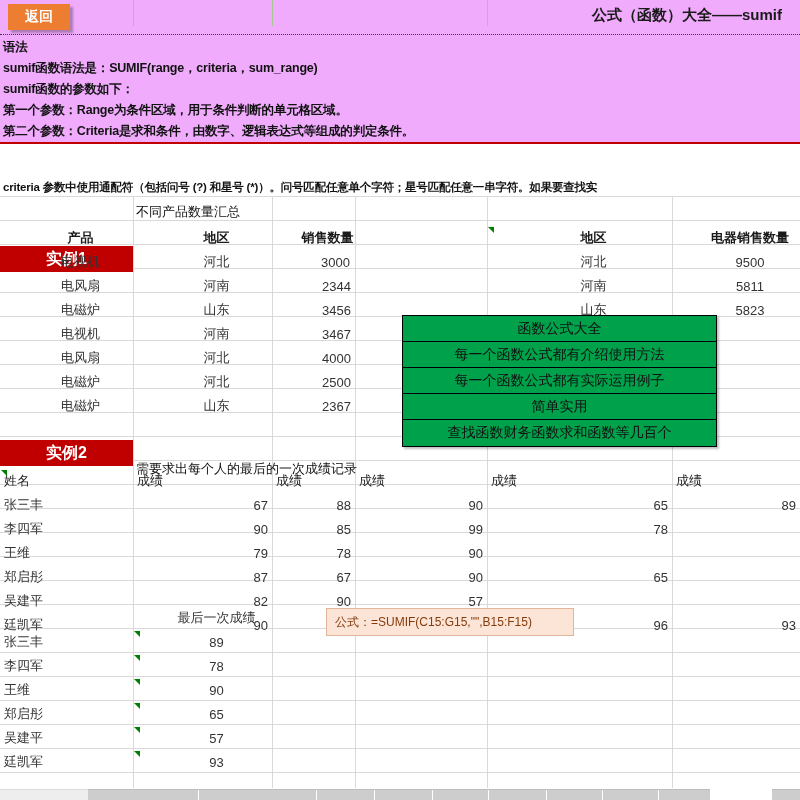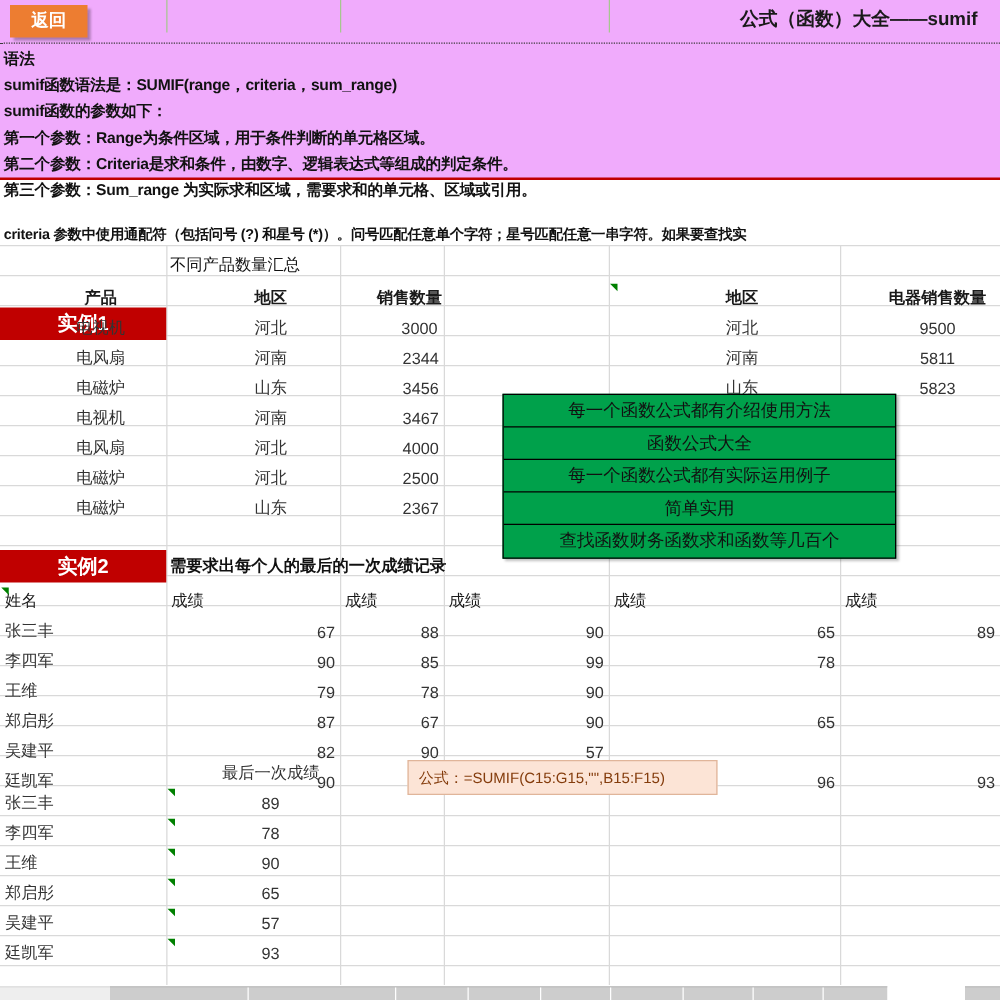--- a/index.html
+++ b/index.html
@@ -83,21 +83,21 @@
   }
   .ex-caption {
     position: absolute;
     height: 26px;
     display: flex; align-items: center;
     font-size: 13px;
     color: #111111;
     padding-left: 3px;
     white-space: nowrap;
   }
-  .ex-caption.bold { font-weight: bold; }
+  .ex-caption.bold { font-weight: normal; margin-top: 16px; }
 
   
   .cell {
     position: absolute;
     height: 24px;
     display: flex;
     align-items: center;
     font-size: 13px;
     color: #333333;
     padding: 0 4px;
@@ -223,21 +223,20 @@
     <div class="hsep" style="top:34px;"></div>
 
     <div id="back-btn">返回</div>
     <div id="page-title">公式（函数）大全——sumif</div>
 
     <div class="syntax-line" style="top:39px;">语法</div>
     <div class="syntax-line" style="top:60px;">sumif函数语法是：SUMIF(range，criteria，sum_range)</div>
     <div class="syntax-line" style="top:81px;">sumif函数的参数如下：</div>
     <div class="syntax-line" style="top:102px;">第一个参数：Range为条件区域，用于条件判断的单元格区域。</div>
     <div class="syntax-line" style="top:123px;">第二个参数：Criteria是求和条件，由数字、逻辑表达式等组成的判定条件。</div>
-    <div class="syntax-line" style="top:144px;">第三个参数：Sum_range 为实际求和区域，需要求和的单元格、区域或引用。</div>
     <div class="syntax-line" style="top:180px; font-size:11.5px;">criteria 参数中使用通配符（包括问号 (?) 和星号 (*)）。问号匹配任意单个字符；星号匹配任意一串字符。如果要查找实</div>
   </div>
 
   <div class="ex-banner" style="top:199px;margin-top:47px;">实例1</div>
   <div class="ex-caption" style="left:133px; top:199px; width:220px;">不同产品数量汇总</div>
 
   <div id="ex1-left">
       <div class="cell c hdr" style="left:0px; top:226px; width:133px;">产品</div>
       <div class="cell c hdr" style="left:133px; top:226px; width:139px;">地区</div>
       <div class="cell c hdr" style="left:272px; top:226px; width:83px;">销售数量</div>
@@ -269,22 +268,22 @@
       <div class="note-mark" style="left:488px; top:227px;"></div>
       <div class="cell c" style="left:487px; top:250px; width:185px;">河北</div>
       <div class="cell c" style="left:672px; top:250px; width:128px;">9500</div>
       <div class="cell c" style="left:487px; top:274px; width:185px;">河南</div>
       <div class="cell c" style="left:672px; top:274px; width:128px;">5811</div>
       <div class="cell c" style="left:487px; top:298px; width:185px;">山东</div>
       <div class="cell c" style="left:672px; top:298px; width:128px;">5823</div>
     </div>
 
   <div id="promo">
+      <div class="prow">函数公式大全</div>
       <div class="prow">每一个函数公式都有介绍使用方法</div>
-      <div class="prow">函数公式大全</div>
       <div class="prow">每一个函数公式都有实际运用例子</div>
       <div class="prow">简单实用</div>
       <div class="prow">查找函数财务函数求和函数等几百个</div>
     </div>
 
   <div class="ex-banner" style="top:440px;">实例2</div>
   <div class="ex-caption bold" style="left:133px; top:440px; width:290px;">需要求出每个人的最后的一次成绩记录</div>
 
   <div id="ex2-table">
       <div class="cell l hdr" style="left:0px; top:469px; width:133px; font-weight:normal; font-size:13px;">姓名</div>

